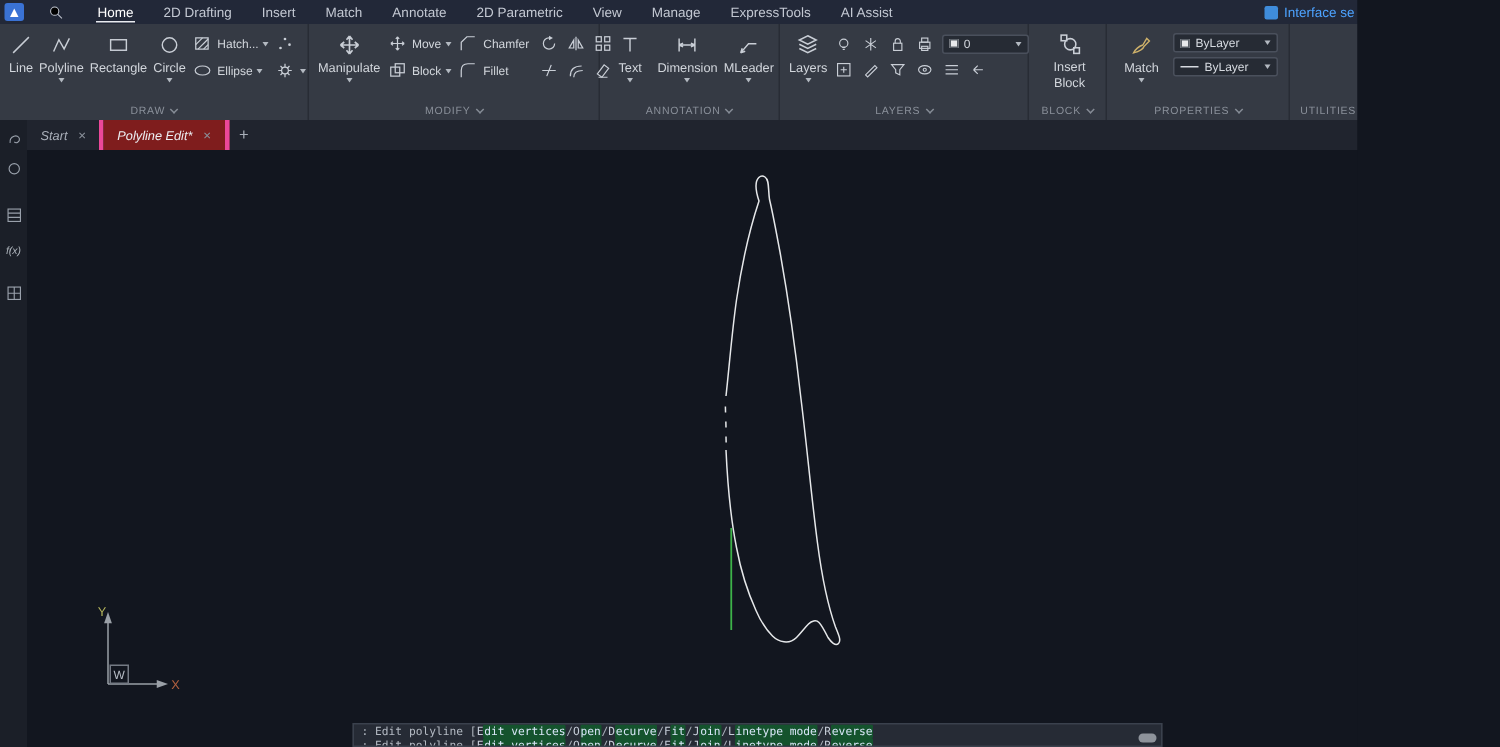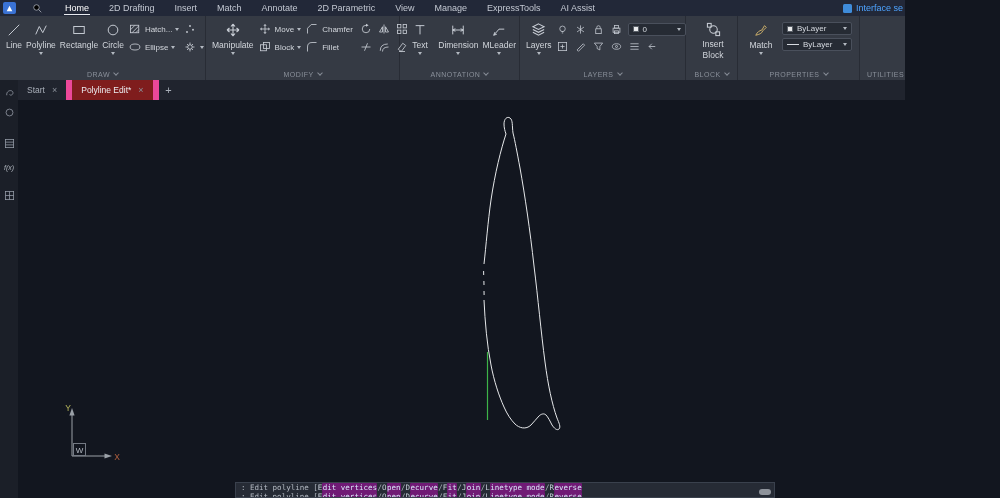--- a/index.html
+++ b/index.html
@@ -33,41 +33,41 @@
   .chev{width:4px;height:4px;border-right:1px solid #868c96;border-bottom:1px solid #868c96;transform:rotate(45deg);display:inline-block;margin-top:-3px;}
   .combo{display:inline-flex;align-items:center;gap:4px;height:13px;background:#262b34;border:1px solid #4a505c;border-radius:2px;padding:0 4px;font-size:8px;color:#d6dae0;}
   .combo .spacer{flex:1 1 auto;}
   .swatch{width:6px;height:6px;background:#e9eaec;border:1px solid #5a6068;display:inline-block;}
   .ltline{width:12px;height:1px;background:#d6dae0;display:inline-block;}
   .hlbox{width:16px;height:15px;border:1px solid #4f8fd6;background:#2c4666;border-radius:2px;display:inline-flex;align-items:center;justify-content:center;}
   .ctlgrid{display:grid;grid-template-columns:16px 16px;grid-template-rows:16px 16px;gap:4px 10px;justify-content:center;margin-top:5px;}
 
   
   .tabbar{position:absolute;top:80px;left:18px;right:0;height:20px;background:#20242e;display:flex;align-items:stretch;z-index:5;}
-  .tab{display:flex;align-items:center;gap:7px;padding:0 9px;font-size:8.5px;color:#a9afb9;border-right:6px solid #ec4899;cursor:default;white-space:nowrap;}
+  .tab{display:flex;align-items:center;gap:7px;padding:0 9px;font-size:8.5px;color:#a9afb9;border-right:3px solid #ec4899;cursor:default;white-space:nowrap;font-style:italic;}
   .tab.active{background:#7f1d1d;color:#eceef2;}
   .tab .x{font-size:9px;color:#8a909a;line-height:1;}
   .plus{width:20px;display:flex;align-items:center;justify-content:center;color:#a9afb9;font-size:11px;cursor:default;}
 
   
   .sidebar{position:absolute;left:0;top:80px;bottom:0;width:18px;background:#1b1f28;z-index:4;}
   .sb-ico{position:absolute;left:2px;width:14px;height:14px;display:flex;align-items:center;justify-content:center;}
   .sidebar svg{stroke:#99a0ab;fill:none;stroke-width:1.1;}
   .fx{font-size:7px;font-style:italic;color:#aab0b8;white-space:nowrap;}
 
   
   .canvas{position:absolute;left:18px;top:100px;right:0;bottom:0;background:#12161f;z-index:1;}
   .canvas svg{position:absolute;left:0;top:0;}
 
   
   .cmdpanel{position:absolute;left:235px;top:482px;width:540px;height:16px;background:#262b35;border:1px solid #3a414d;z-index:8;overflow:hidden;padding:1px 16px 0 5px;}
   .cmd-line{white-space:nowrap;font-family:"DejaVu Sans Mono",monospace;font-size:7.5px;line-height:8.5px;color:#a9b0ba;}
   .cmd-pre{color:#b4bac3;}
   .cmd-key{color:#c6cdd8;}
-  .cmd-opt{background:#701a75;color:#d9e6f8;border-radius:1px;padding:0 .5px;}
+  .cmd-opt{background:#14532d;color:#d9e6f8;border-radius:1px;padding:0 .5px;}
   .cmd-sep{color:#a9b0ba;}
   .cmd-scroll{position:absolute;right:3px;bottom:2px;width:12px;height:6px;background:#8e939b;border-radius:3px;}
   .blabel,.rlabel{white-space:nowrap;}
 </style>
 </head>
 <body>
 
 <div id="stage">
 
   <div class="menubar">

